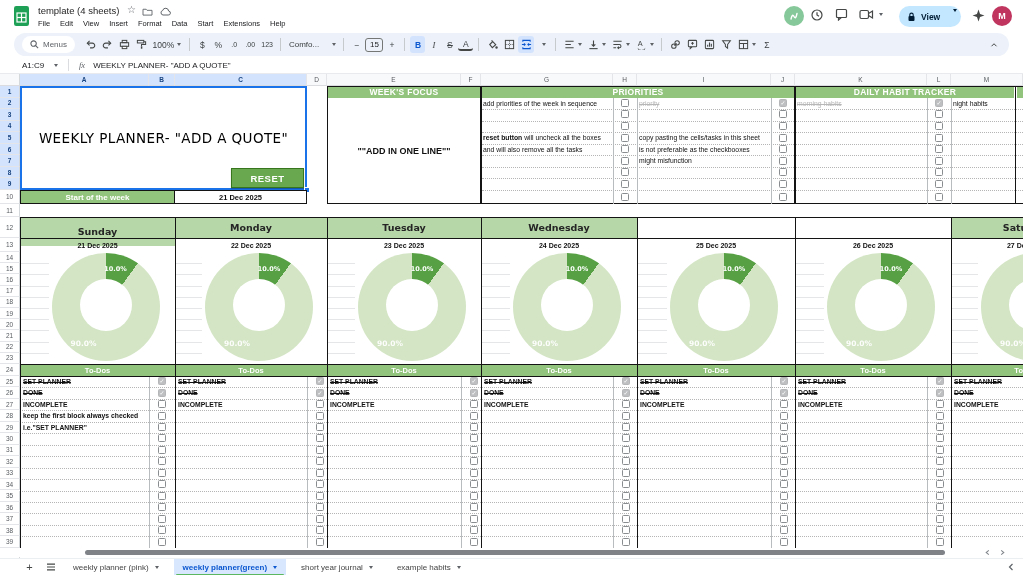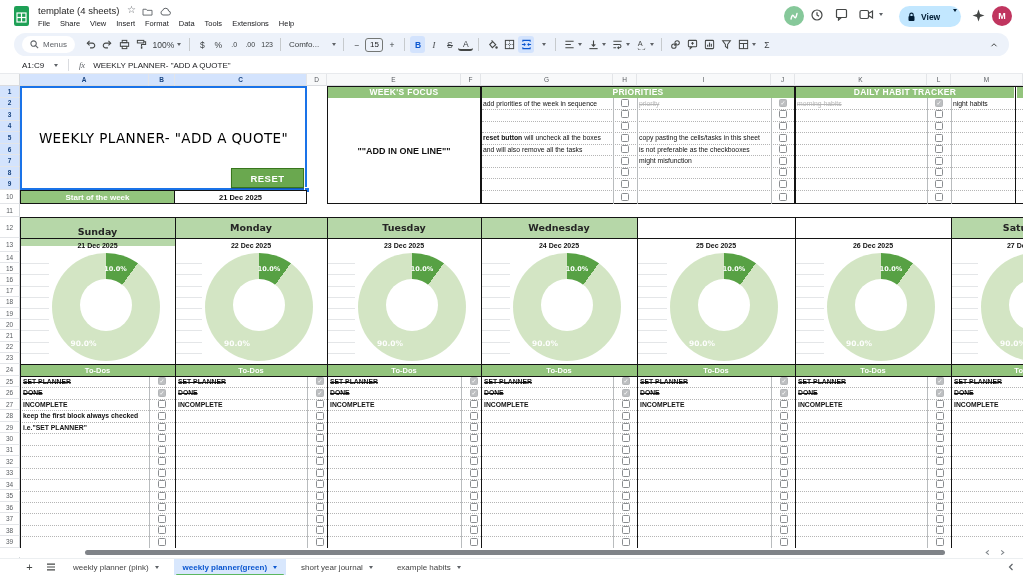--- a/index.html
+++ b/index.html
@@ -91,26 +91,26 @@
           <path d="M1 2.5 h3.5 l1 1.2 H11 v5.3 H1 Z" fill="none" stroke="#5f6368" stroke-width="1"></path>
         </svg>
     </span>
     <span class="abs" style="left:160px;top:7px">
       <svg width="12" height="9" viewBox="0 0 12 9">
           <path d="M3 8 a2.3 2.3 0 0 1 -.3-4.5 A3 3 0 0 1 8.6 4 a2 2 0 0 1 -.4 4 Z" fill="none" stroke="#5f6368" stroke-width="1"></path>
         </svg>
     </span>
     <div class="abs flex" style="left:33px;top:17px;height:13px">
       <span class="menu-item">File</span>
-      <span class="menu-item">Share</span>
+      <span class="menu-item">Edit</span>
       <span class="menu-item">View</span>
       <span class="menu-item">Insert</span>
       <span class="menu-item">Format</span>
       <span class="menu-item">Data</span>
-      <span class="menu-item">Tools</span>
+      <span class="menu-item">Start</span>
       <span class="menu-item">Extensions</span>
       <span class="menu-item">Help</span>
     </div>
 
     <span class="abs avatar" style="left:784px;top:6px;width:20px;height:20px;background:#86c89a">
       <svg width="12" height="12" viewBox="0 0 12 12">
           <path d="M3 9 C4 4.5 5 4.5 6 6.5 S8 8.5 9 3.5" fill="none" stroke="#fff" stroke-width="1.4" stroke-linecap="round"></path>
         </svg>
     </span>
     <span class="abs" style="left:810px;top:8px">

